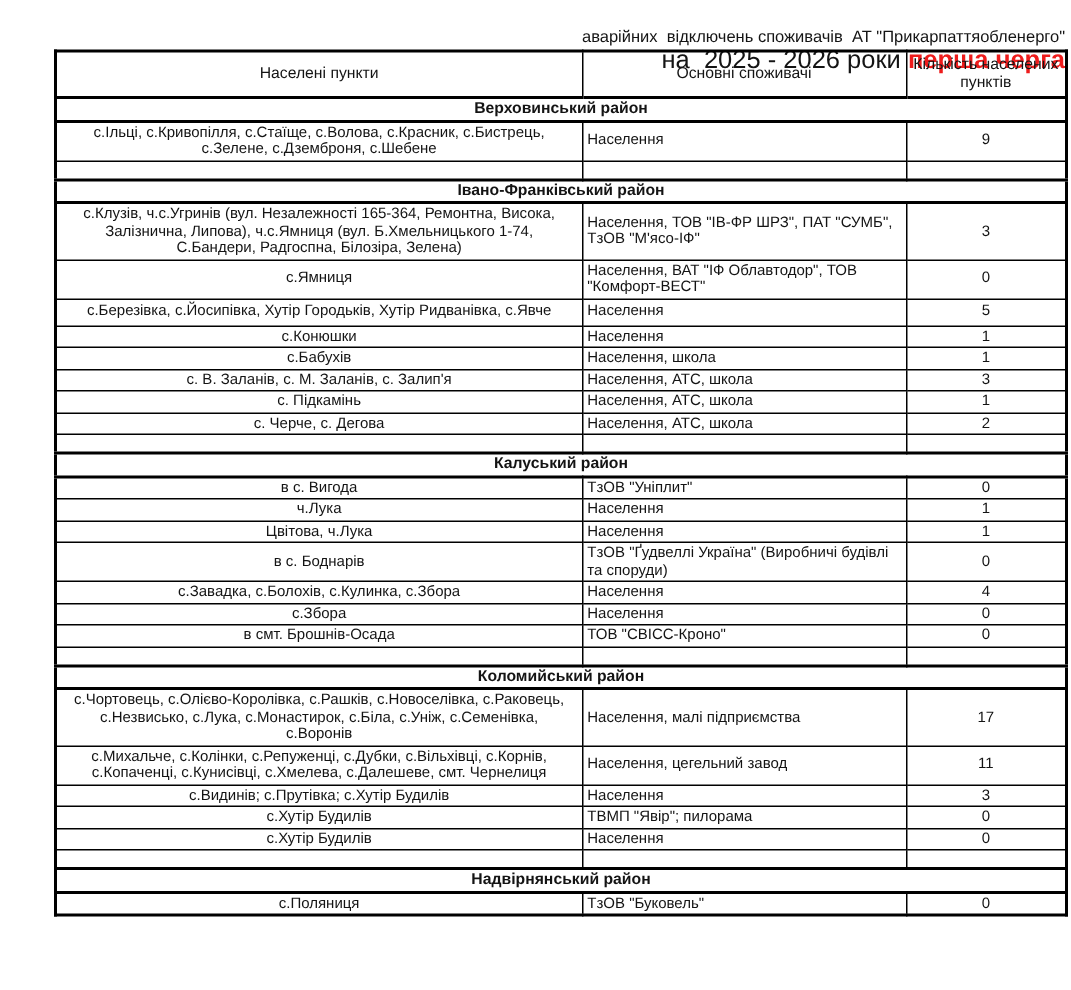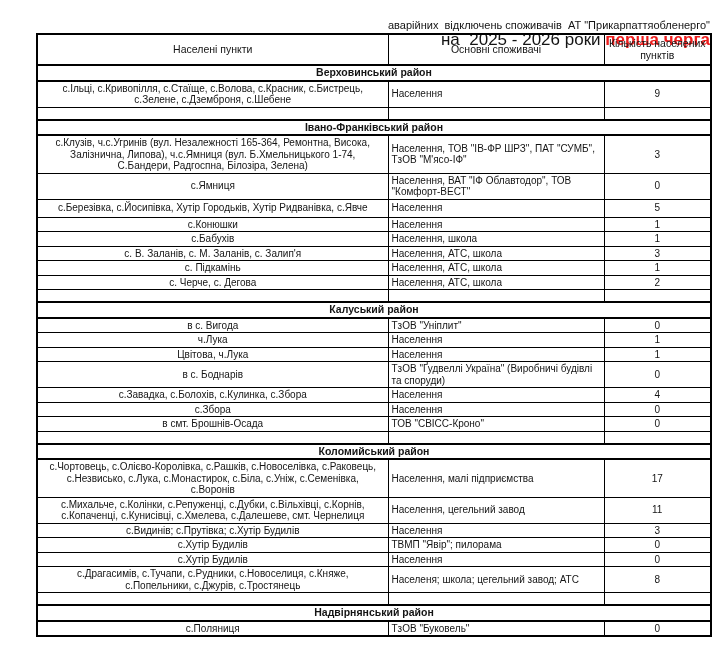--- a/index.html
+++ b/index.html
@@ -210,26 +210,20 @@
     <tr>
       <td class="settlements">с.Хутір Будилів</td>
       <td class="consumers">ТВМП "Явір"; пилорама</td>
       <td class="count">0</td>
     </tr>
     <tr>
       <td class="settlements">с.Хутір Будилів</td>
       <td class="consumers">Населення</td>
       <td class="count">0</td>
     </tr>
-    <tr>
-      <td class="settlements">с.Драгасимів, с.Тучапи, с.Рудники, с.Новоселиця, с.Княже,
-с.Попельники, с.Джурів, с.Тростянець</td>
-      <td class="consumers">Населеня; школа; цегельний завод; АТС</td>
-      <td class="count">8</td>
-    </tr>
     <tr class="empty">
         <td></td>
         <td></td>
         <td></td>
       </tr>
 
     <tr class="section">
         <td colspan="3">Надвірнянський район</td>
       </tr>
 

